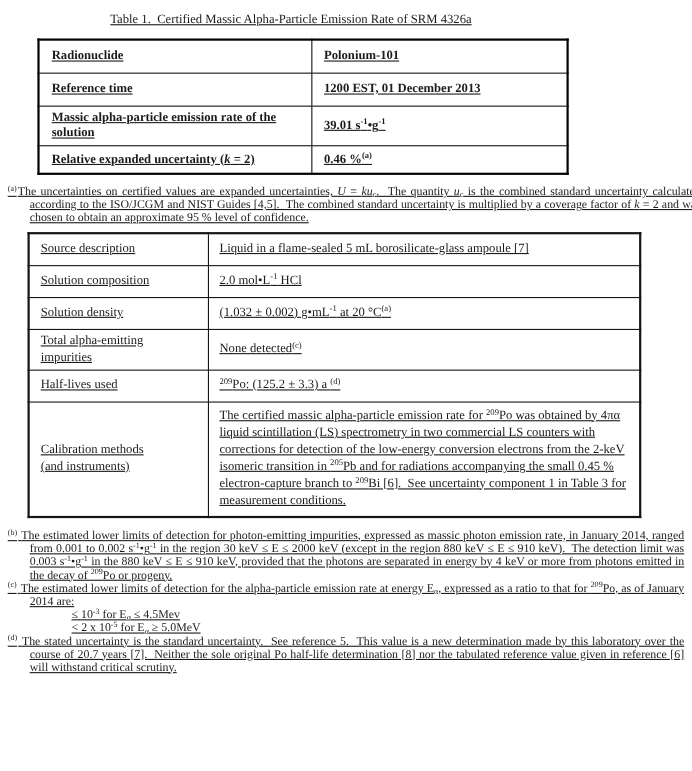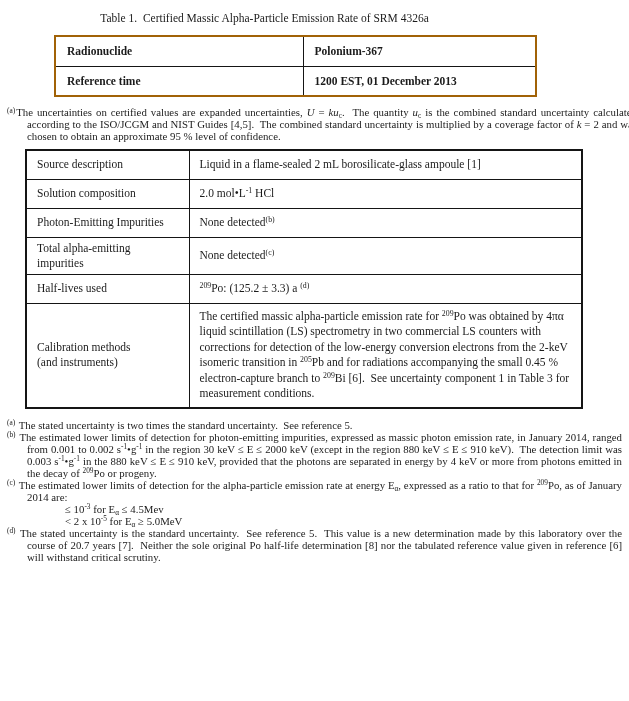--- a/index.html
+++ b/index.html
@@ -3,38 +3,38 @@
 <meta charset="utf-8">
 <style>
   html, body { margin: 0; padding: 0; }
   body {
     width: 629px; height: 701px;
     background: #ffffff;
     color: #1b1b1b;
     font-family: "Liberation Serif", "DejaVu Serif", serif;
     overflow: hidden;
   }
-  .page { box-sizing: border-box; width: 529px; height: 701px; padding: 11px 6px 0 6px; }
+  .page { box-sizing: border-box; width: 529px; height: 701px; padding: 11px 6px 0 6px; text-decoration: underline; }
 
   .tbl-caption {
     text-align: center;
     font-size: 11.5px;
     line-height: 14px;
     margin: 0;
   }
 
   table { border-collapse: collapse; table-layout: fixed; }
   sup { font-size: 68%; line-height: 0; vertical-align: baseline; position: relative; top: -0.45em; }
   sub { font-size: 68%; line-height: 0; vertical-align: baseline; position: relative; top: 0.28em; }
 
   
   #table1 {
     width: 483px;
-    margin: 10px 0 0 48px;
-    border: 2px solid #a16207;
+    margin: 10px 0 0 28px;
+    border: 2px solid #000000;
     font-weight: bold;
     font-size: 11.5px;
     line-height: 14.5px;
   }
   #table1 td {
     border: 1px solid #151515;
     padding: 3px 11px;
     vertical-align: middle;
   }
   #table1 col.c1 { width: 248px; }
@@ -96,70 +96,75 @@
   <div class="tbl-caption">Table 1.&nbsp; Certified Massic Alpha-Particle Emission Rate of SRM 4326a</div>
 
   <table id="table1">
     <colgroup>
         <col class="c1">
         <col>
       </colgroup>
     <tbody>
         <tr class="h30">
       <td>Radionuclide</td>
-      <td>Polonium-367</td>
+      <td>Polonium-101</td>
     </tr>
     <tr class="h30">
       <td>Reference time</td>
       <td>1200 EST, 01 December 2013</td>
+    </tr>
+    <tr class="h36">
+      <td>Massic alpha-particle emission rate of the solution</td>
+      <td>39.01 s<sup>-1</sup>•g<sup>-1</sup></td>
+    </tr>
+    <tr class="h26">
+      <td>Relative expanded uncertainty (<i>k</i> = 2)</td>
+      <td>0.46 %<sup>(a)</sup></td>
     </tr>
   </tbody>
     </table>
 
   <div class="fnote-a1"><sup class="fnmark">(a)</sup><span>The uncertainties on certified values are expanded uncertainties, <i>U</i> = <i>ku</i><sub>c</sub>.&nbsp; The quantity <i>u</i><sub>c</sub> is the combined standard uncertainty calculated according to the ISO/JCGM and NIST Guides [4,5].&nbsp; The combined standard uncertainty is multiplied by a coverage factor of <i>k</i> = 2 and was chosen to obtain an approximate 95 % level of confidence.</span></div>
 
 
   <table id="table2">
     <colgroup>
         <col class="c1">
         <col>
       </colgroup>
     <tbody>
         <tr class="simple">
       <td>Source description</td>
-      <td>Liquid in a flame-sealed 2 mL borosilicate-glass ampoule [1]</td>
+      <td>Liquid in a flame-sealed 5 mL borosilicate-glass ampoule [7]</td>
     </tr>
     <tr class="simple">
       <td>Solution composition</td>
       <td>2.0 mol•L<sup>-1</sup> HCl</td>
     </tr>
     <tr class="simple">
-      <td>Photon-Emitting Impurities</td>
-      <td>None detected<sup>(b)</sup></td>
+      <td>Solution density</td>
+      <td>(1.032 ± 0.002) g•mL<sup>-1</sup> at 20 °C<sup>(a)</sup></td>
     </tr>
     <tr class="simple">
       <td>Total alpha-emitting impurities</td>
       <td>None detected<sup>(c)</sup></td>
     </tr>
     <tr class="simple">
       <td>Half-lives used</td>
       <td><sup>209</sup>Po: (125.2 ± 3.3) a <sup>(d)</sup></td>
     </tr>
     <tr>
       <td>Calibration methods<br>(and instruments)</td>
       <td class="big">The certified massic alpha-particle emission rate for <sup>209</sup>Po was obtained by 4πα liquid scintillation (LS) spectrometry in two commercial LS counters with corrections for detection of the low-energy conversion electrons from the 2-keV isomeric transition in <sup>205</sup>Pb and for radiations accompanying the small 0.45 % electron-capture branch to <sup>209</sup>Bi [6].&nbsp; See uncertainty component 1 in Table 3 for measurement conditions.</td>
     </tr>
   </tbody>
     </table>
 
   <div class="footnotes">
     <div class="fnote">
-      <div class="fnote-main"><sup class="fnmark">(a)</sup> <span>The stated uncertainty is two times the standard uncertainty.&nbsp; See reference 5.</span></div>
-    </div>
-    <div class="fnote">
       <div class="fnote-main"><sup class="fnmark">(b)</sup> <span>The estimated lower limits of detection for photon-emitting impurities, expressed as massic photon emission rate, in January 2014, ranged from 0.001 to 0.002 s<sup>-1</sup>•g<sup>-1</sup> in the region 30 keV ≤ E ≤ 2000 keV (except in the region 880 keV ≤ E ≤ 910 keV).&nbsp; The detection limit was 0.003 s<sup>-1</sup>•g<sup>-1</sup> in the 880 keV ≤ E ≤ 910 keV, provided that the photons are separated in energy by 4 keV or more from photons emitted in the decay of <sup>209</sup>Po or progeny.</span></div>
     </div>
     <div class="fnote">
       <div class="fnote-main"><sup class="fnmark">(c)</sup> <span>The estimated lower limits of detection for the alpha-particle emission rate at energy E<sub>α</sub>, expressed as a ratio to that for <sup>209</sup>Po, as of January 2014 are:</span></div>
       <div class="fnote-limit">≤ 10<sup>-3</sup> for E<sub>α</sub> ≤ 4.5Mev</div>
       <div class="fnote-limit">&lt; 2 x 10<sup>-5</sup> for E<sub>α</sub> ≥ 5.0MeV</div>
     </div>
     <div class="fnote">
       <div class="fnote-main"><sup class="fnmark">(d)</sup> <span>The stated uncertainty is the standard uncertainty.&nbsp; See reference 5.&nbsp; This value is a new determination made by this laboratory over the course of 20.7 years [7].&nbsp; Neither the sole original Po half-life determination [8] nor the tabulated reference value given in reference [6] will withstand critical scrutiny.</span></div>
     </div>

